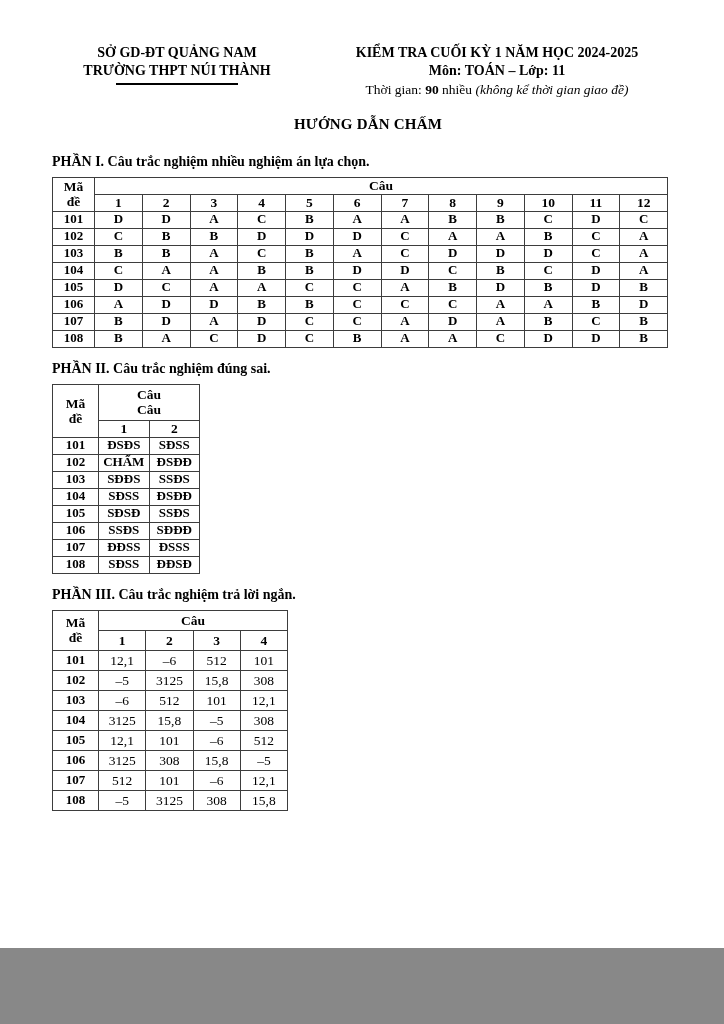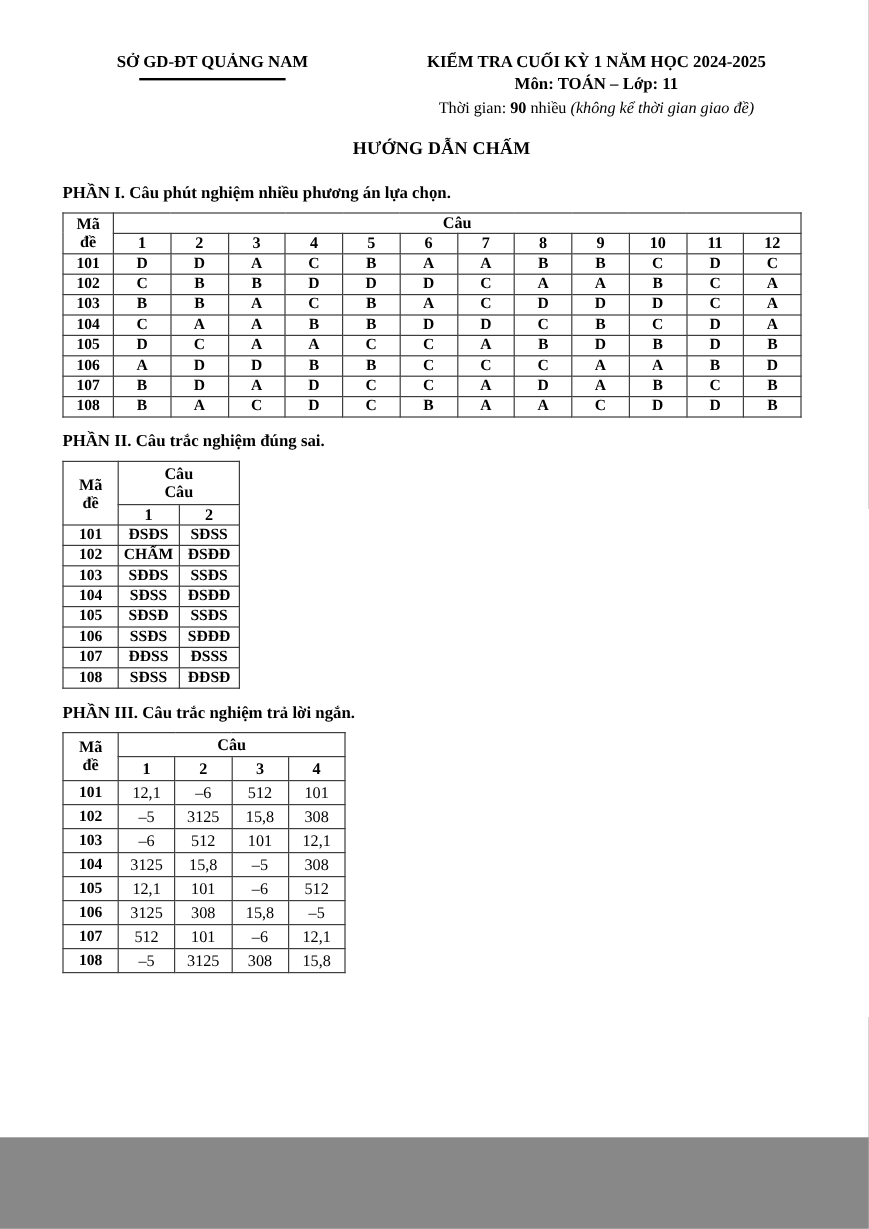--- a/index.html
+++ b/index.html
@@ -91,32 +91,33 @@
   tbody th { font-size: 13px; }
 </style>
 </head>
 <body>
 
 <div class="page">
 
   <div class="doc-header">
     <div class="header-left">
       <div>SỞ GD-ĐT QUẢNG NAM</div>
+      <div>TRƯỜNG THPT NÚI THÀNH</div>
       <div class="header-underline"></div>
     </div>
     <div class="header-right">
       <div class="hr-bold">KIỂM TRA CUỐI KỲ 1 NĂM HỌC 2024-2025</div>
       <div class="hr-bold">Môn: TOÁN – Lớp: 11</div>
       <div class="time-line"><span>Thời gian: </span><b>90</b><span> nhiều </span><i>(không kể thời gian giao đề)</i></div>
     </div>
   </div>
 
   <div class="doc-title">HƯỚNG DẪN CHẤM</div>
 
-  <div class="section-heading first">PHẦN I. Câu phút nghiệm nhiều phương án lựa chọn.</div>
+  <div class="section-heading first">PHẦN I. Câu trắc nghiệm nhiều nghiệm án lựa chọn.</div>
   <table class="t1">
     <thead>
       <tr>
         <th class="made" rowspan="2"><span>Mã</span><br><span>đề</span></th>
         <th colspan="12">Câu</th>
       </tr>
       <tr>
           <th>1</th>
           <th>2</th>
           <th>3</th>

